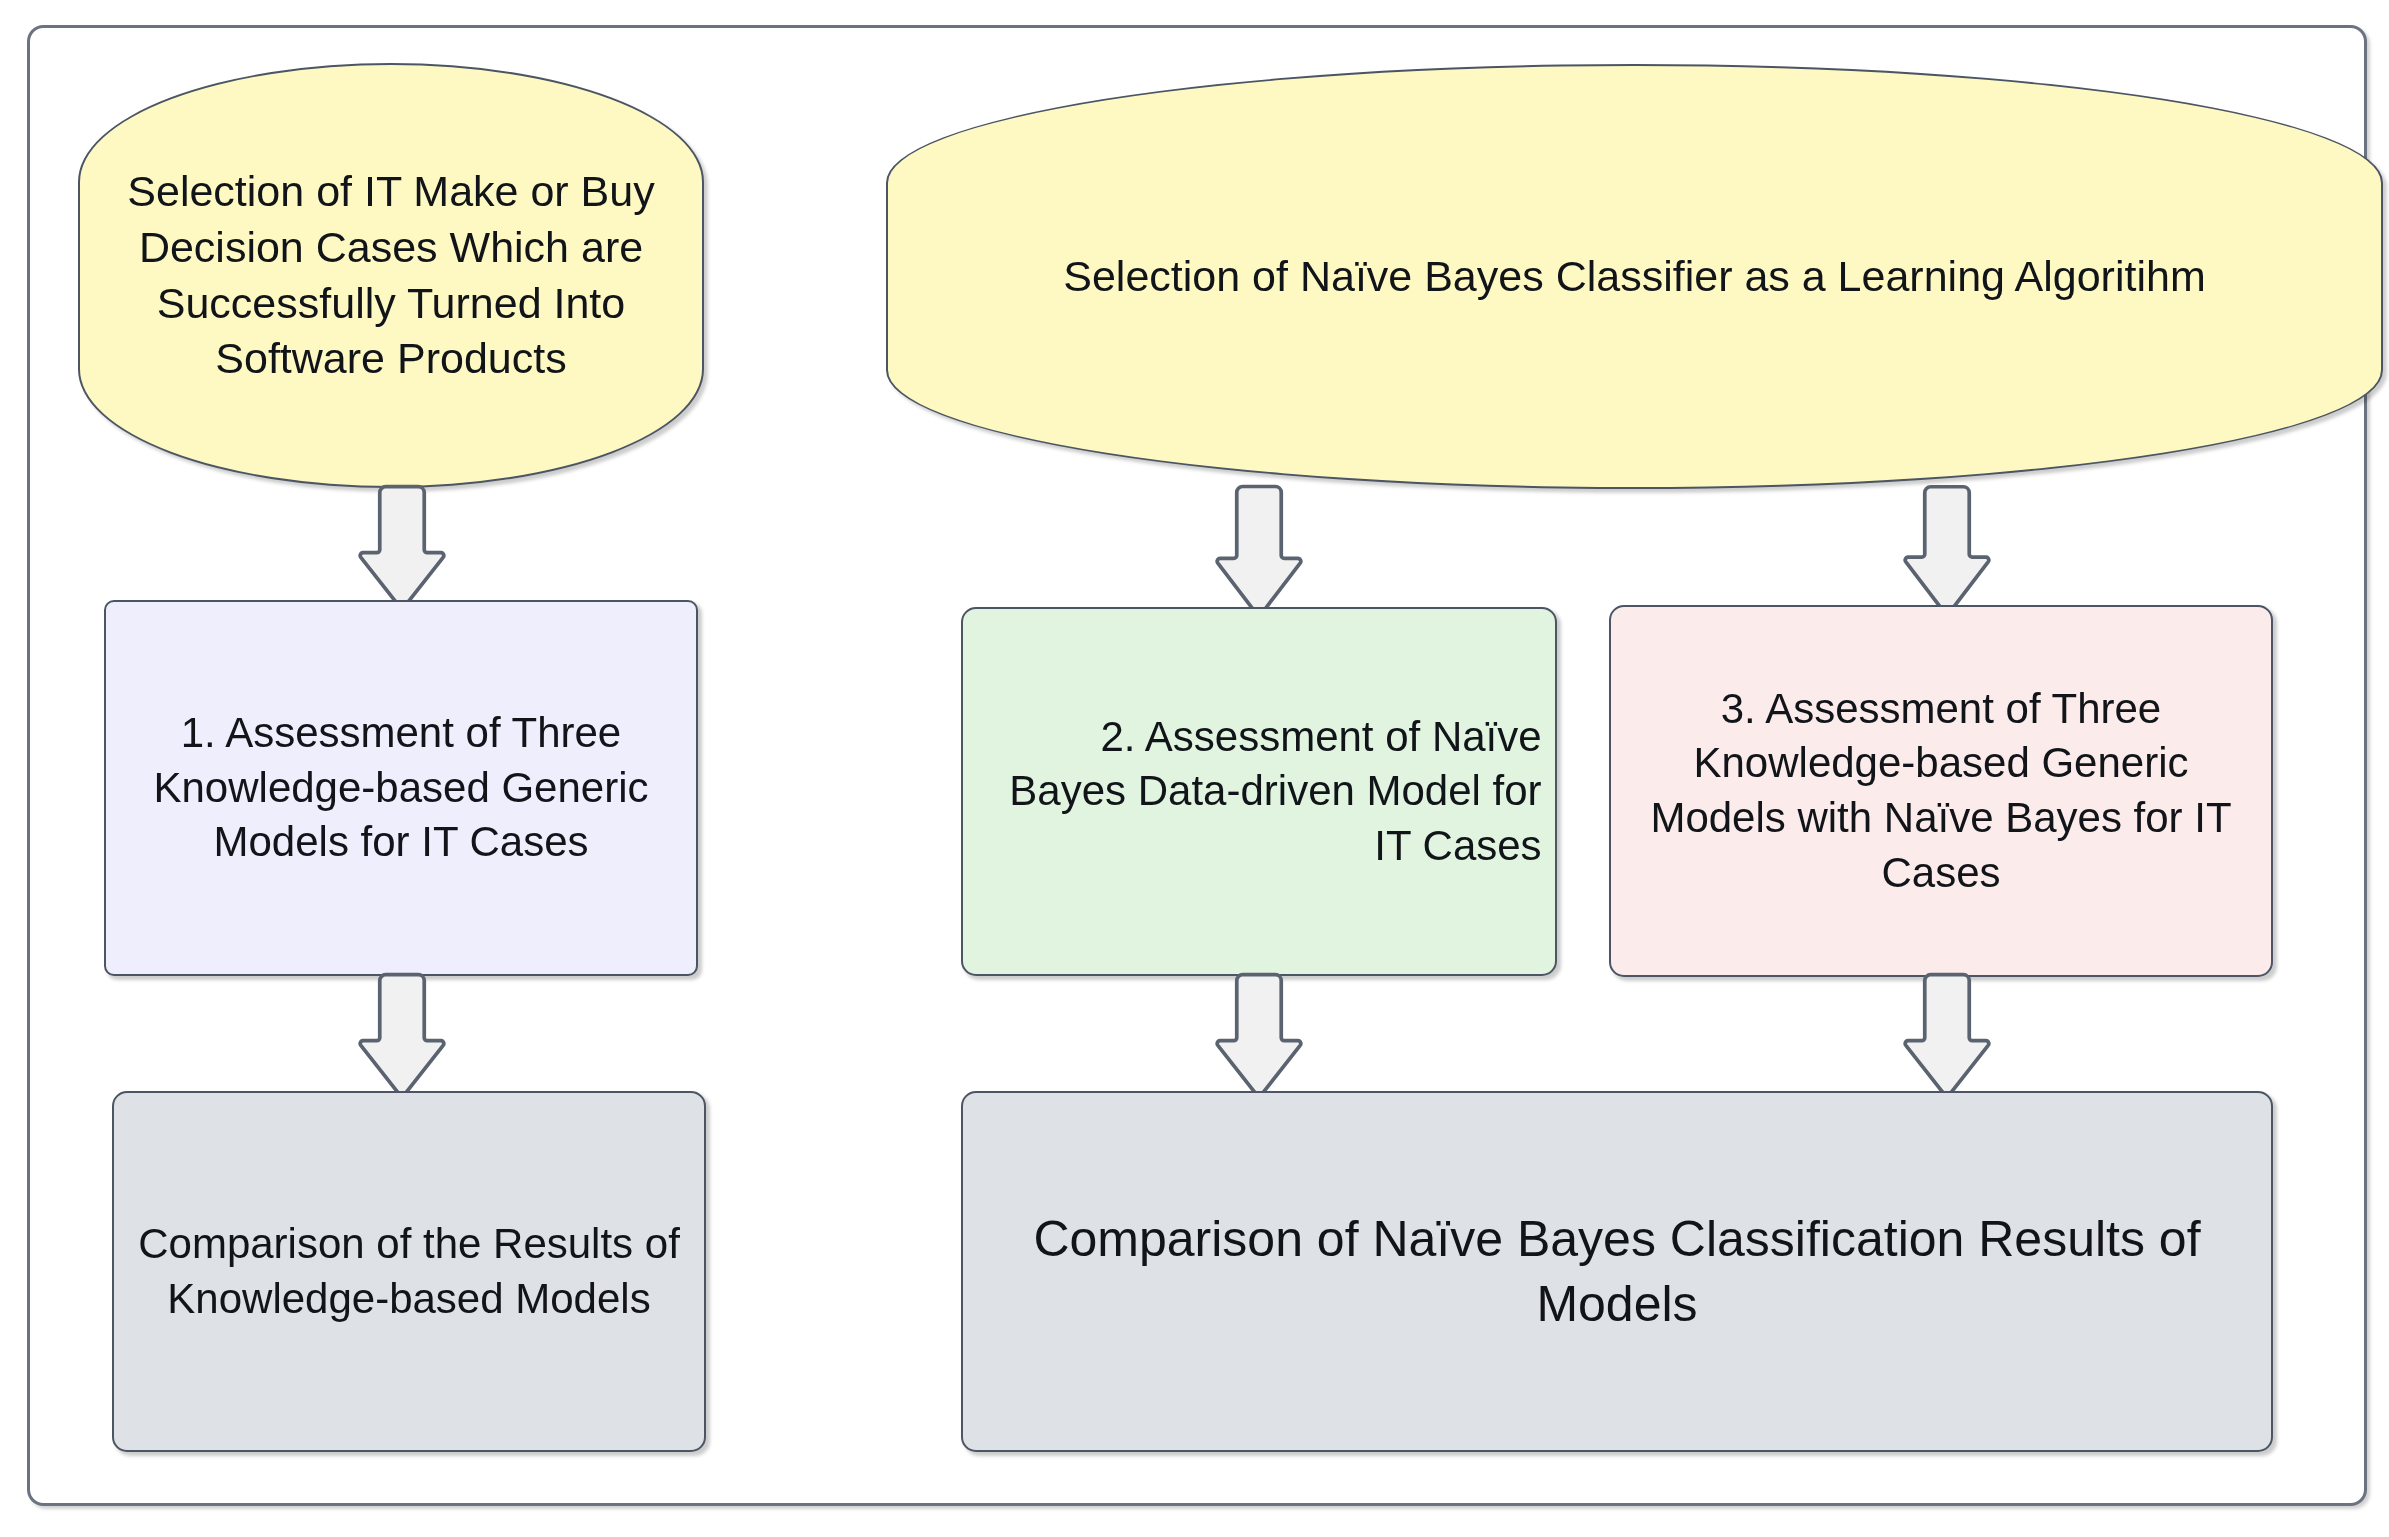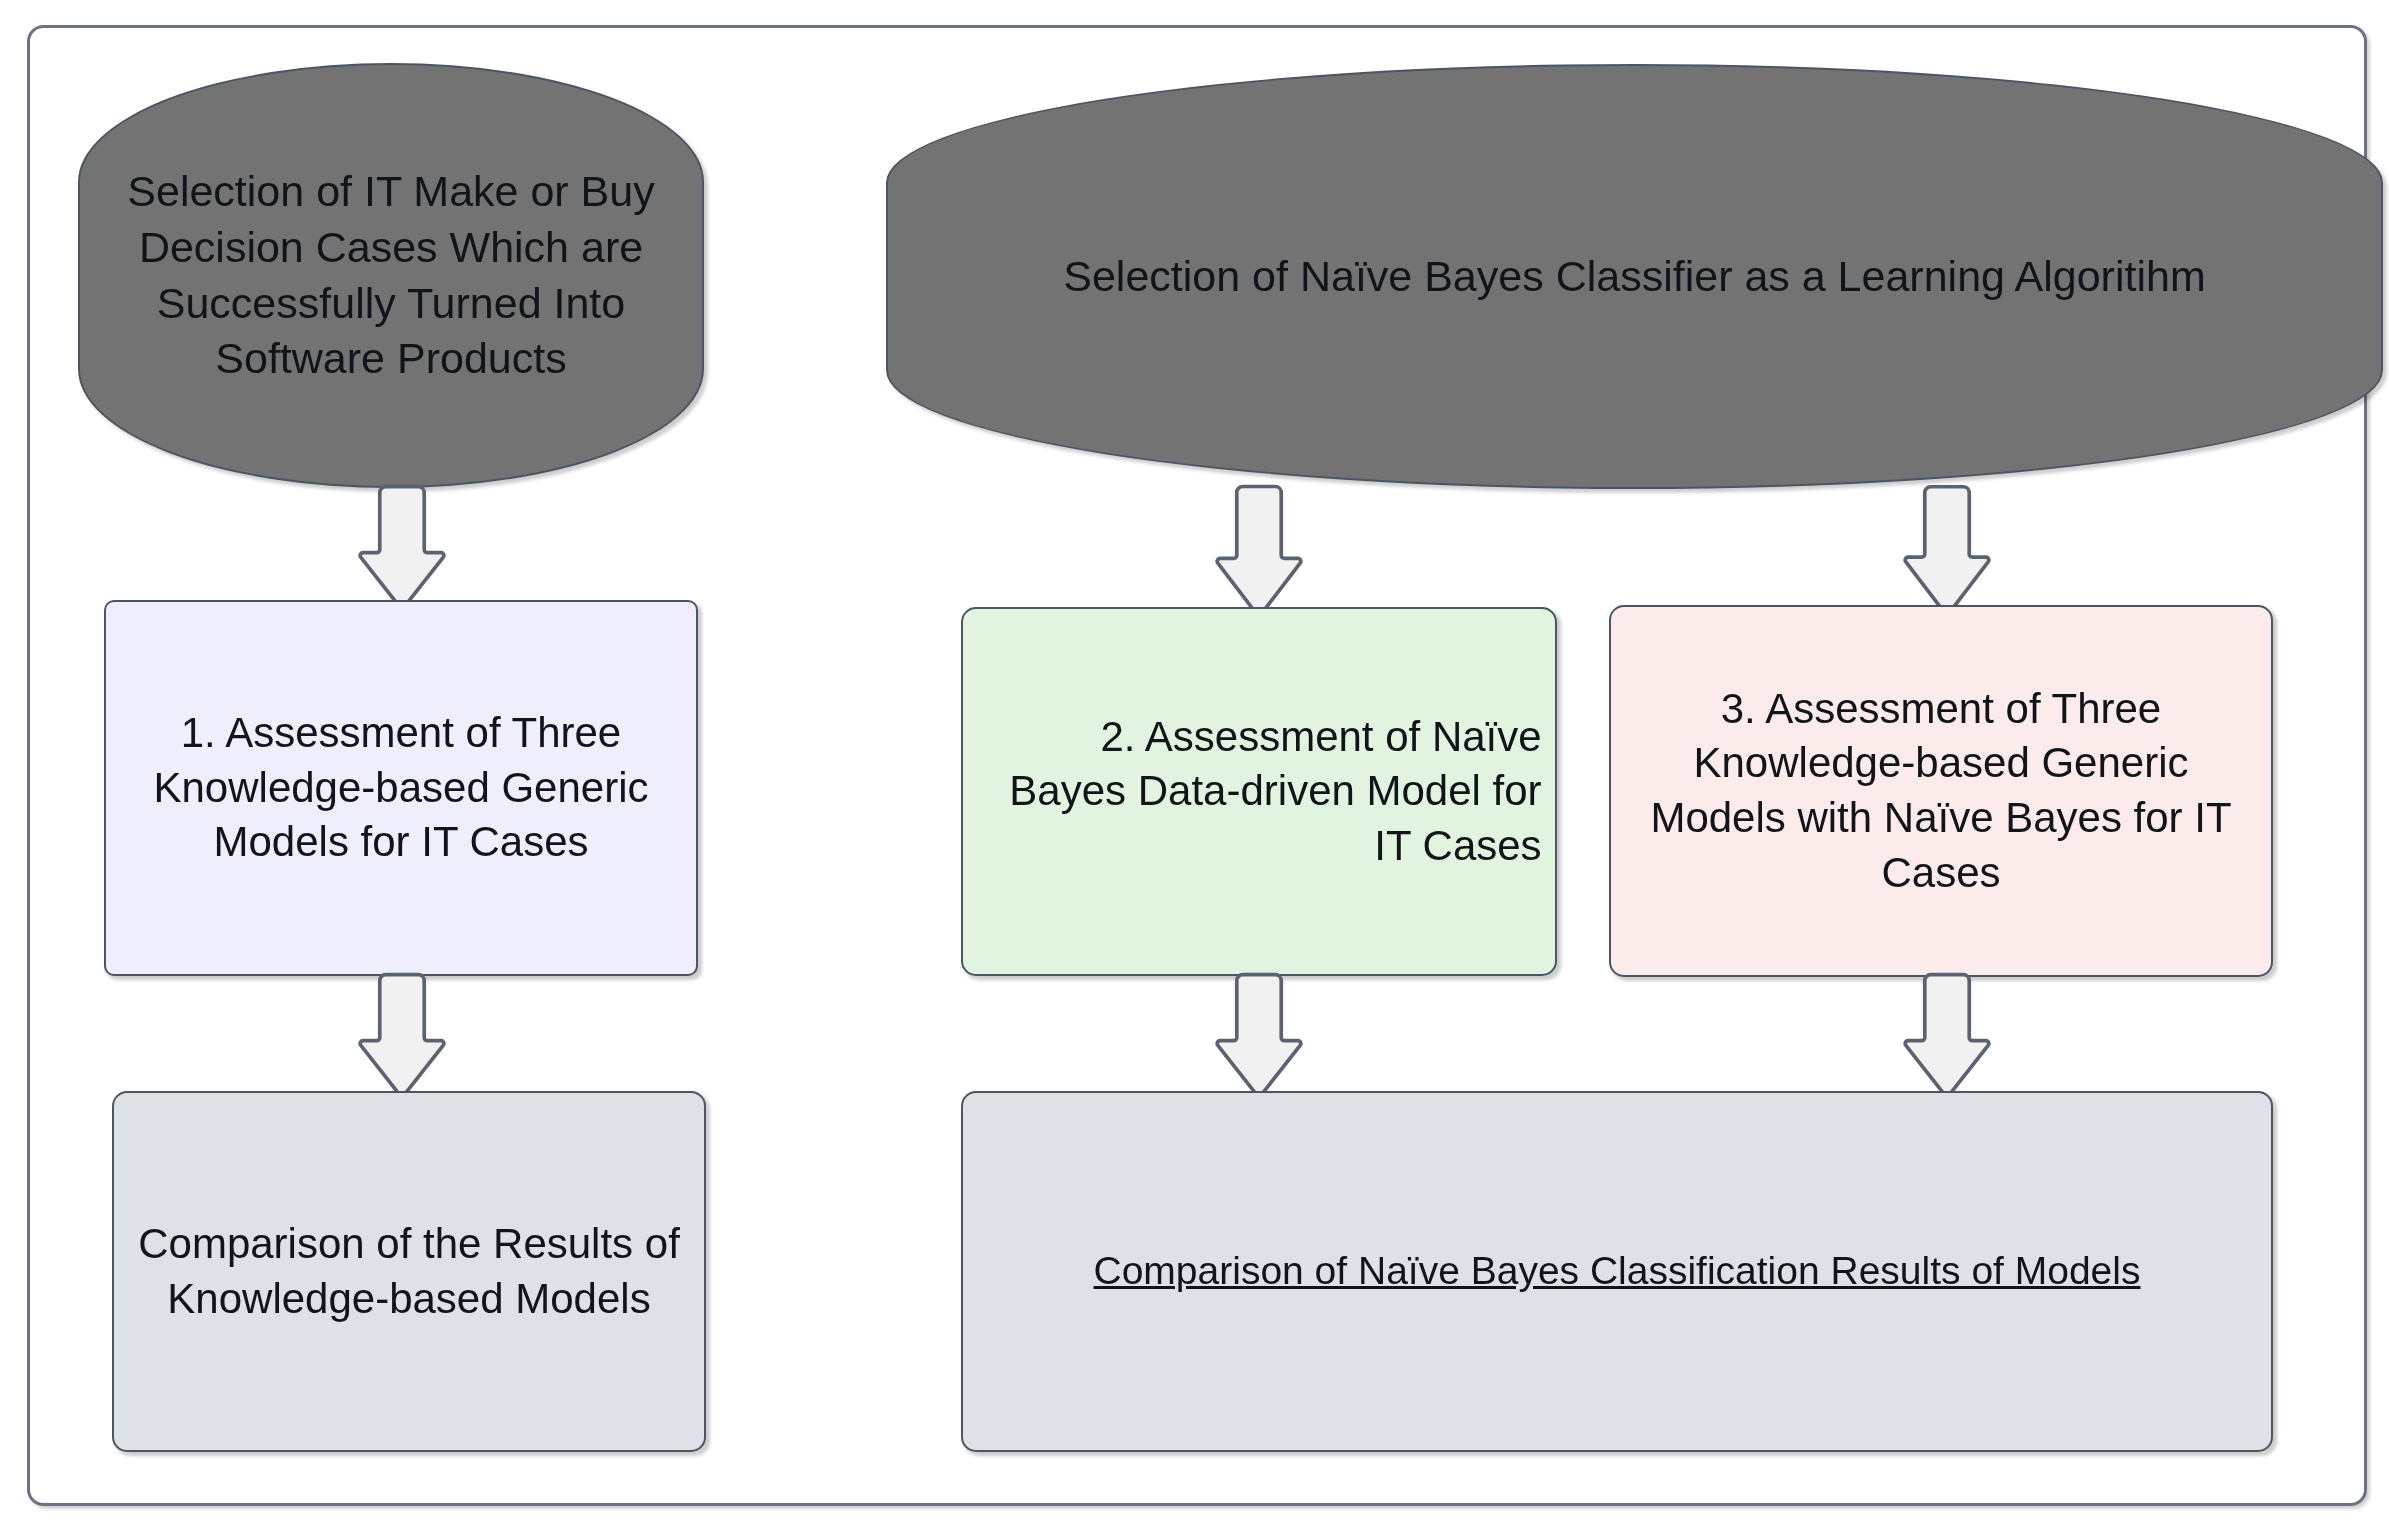--- a/index.html
+++ b/index.html
@@ -50,21 +50,21 @@
   .node .txt {
     display: block;
     width: 100%;
     padding: 0 13.4px;
     white-space: pre-line;
     line-height: 1.30;
   }
 
   
   .start {
-    background: #737373;
+    background: #fef9c3;
     border-radius: 50% / 28%;
   }
 
   
   .proc { border-radius: 15px; }
 
   .fill-lavender { background: #eeeefc; }
   .fill-green    { background: #e0f4e0; text-align: right; }
   .fill-pink     { background: #fbeceb; }
   .fill-gray     { background: #dee1e5; }
@@ -92,22 +92,21 @@
     font-size: 42px;
     align-items: center;
   }
   #node-compare-kb {
     left: 104px;  top: 1091px; width: 594px; height: 361px;
     font-size: 42px;
     margin-left: 8px;
   }
   #node-compare-nb {
     left: 961px; top: 1091px; width: 1312px; height: 361px;
-    font-size: 39px;
-    text-decoration: underline;
+    font-size: 50px;
   }
 
   
   .arrow {
     position: absolute;
     pointer-events: none;
   }
   .arrow svg { display: block; overflow: visible; }
   .arrow .ashape {
     fill: #f1f1f1;

